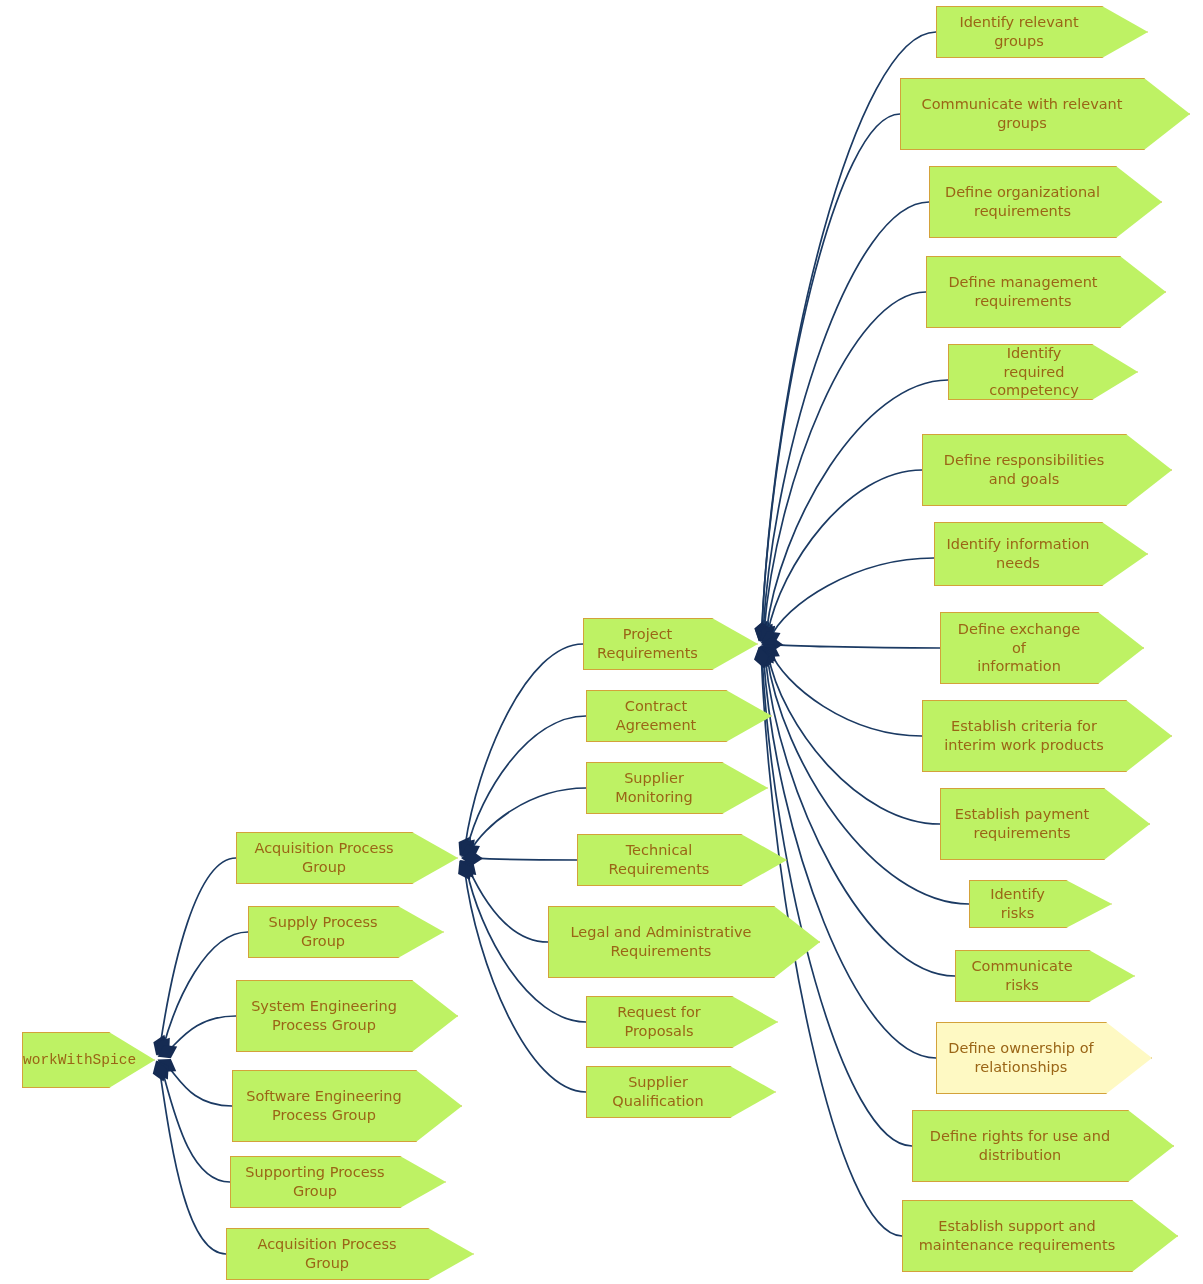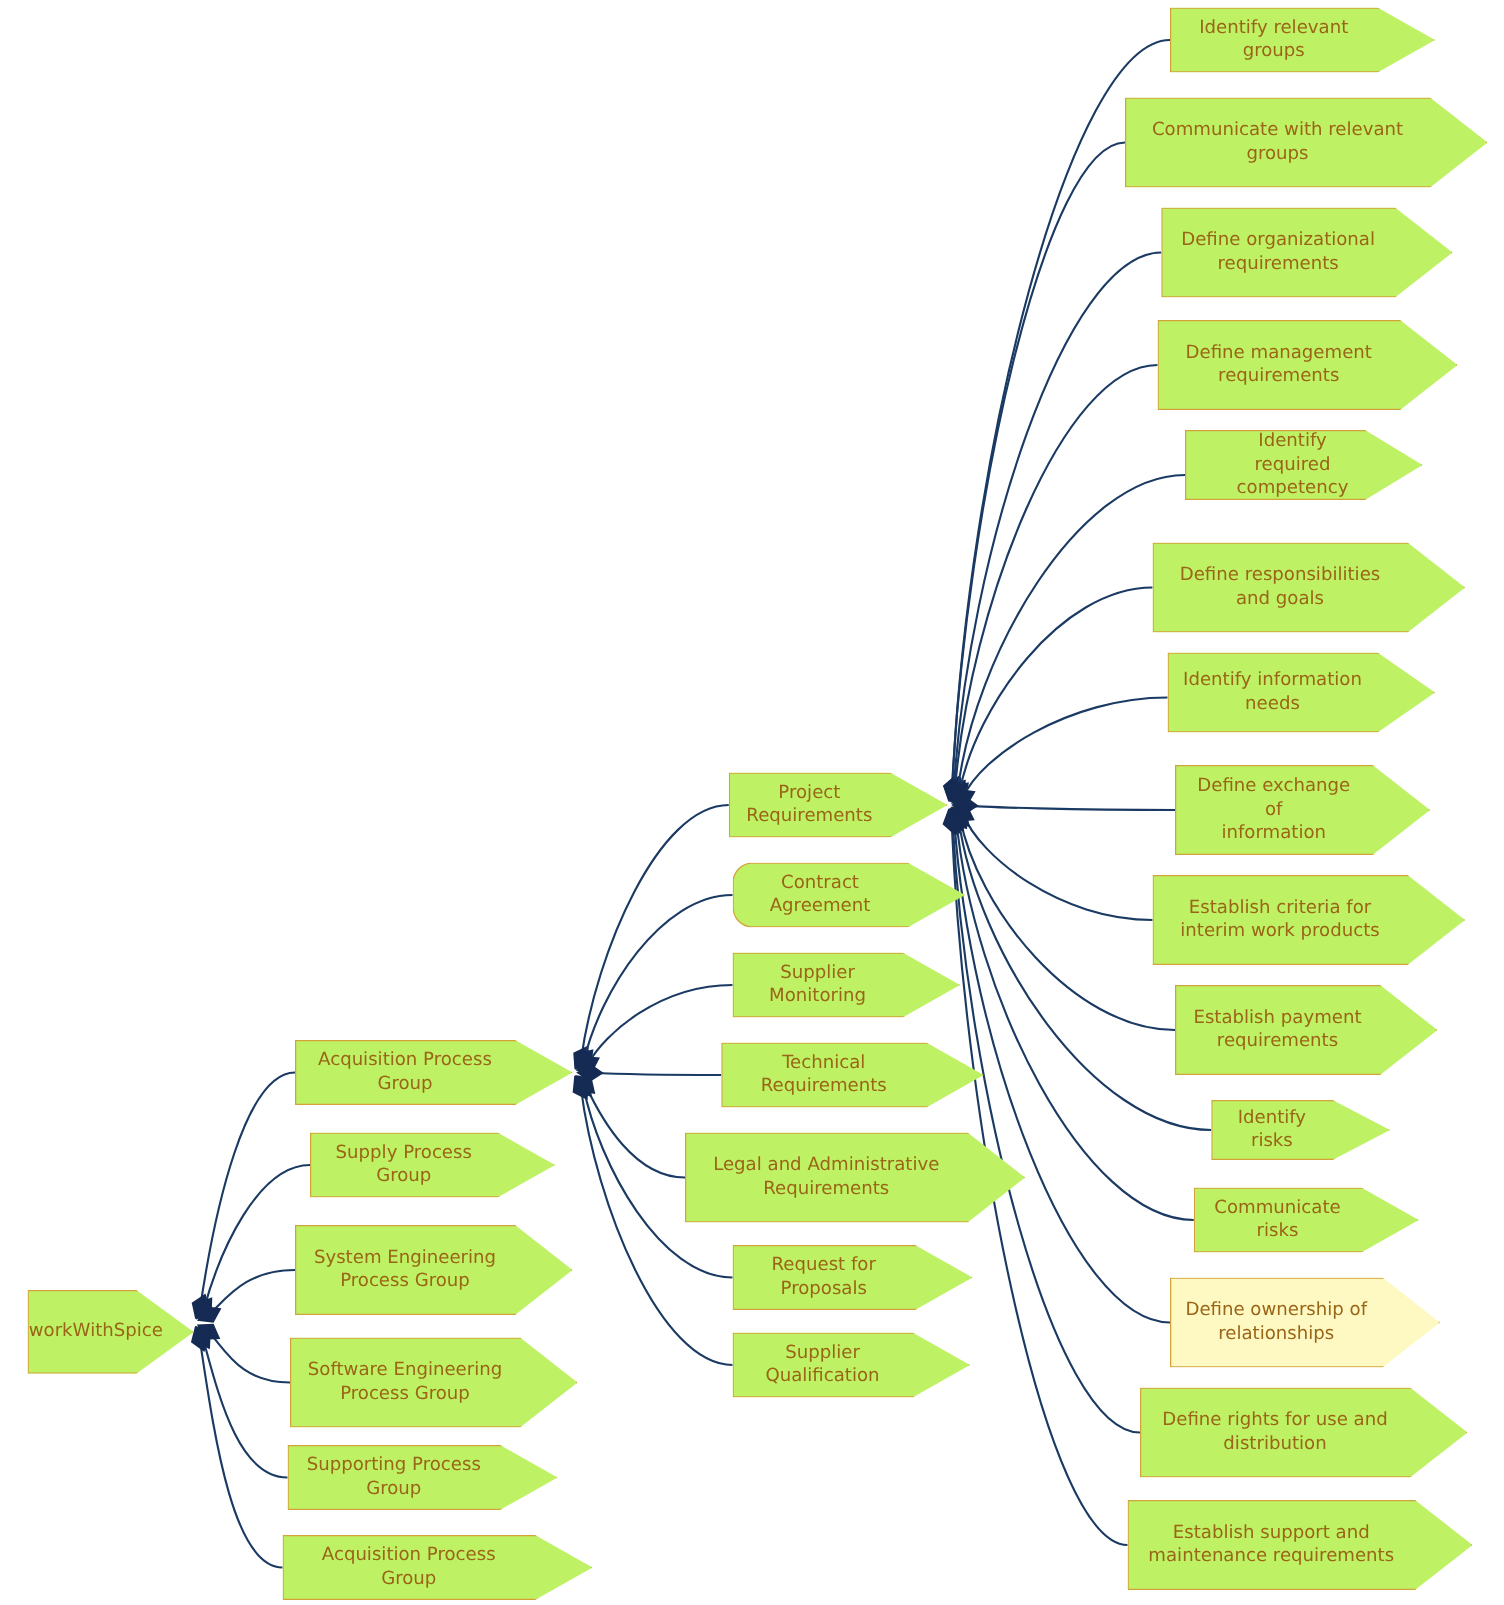--- a/index.html
+++ b/index.html
@@ -107,31 +107,31 @@
       <path d="M 765.1 656.0 C 778.1 793.4 866.4 976.0 955.0 976.0" fill="none" stroke="#1B3A63" stroke-width="1.7"></path>
       <polygon points="-11,0 0,-7.5 11,0 0,7.5" fill="#152B53" transform="translate(765.1,656.0) rotate(59.3)"></polygon>
       <path d="M 763.5 656.9 C 775.1 830.3 855.9 1058.0 936.0 1058.0" fill="none" stroke="#1B3A63" stroke-width="1.7"></path>
       <polygon points="-11,0 0,-7.5 11,0 0,7.5" fill="#152B53" transform="translate(763.5,656.9) rotate(66.7)"></polygon>
       <path d="M 762.1 657.4 C 773.3 869.9 842.7 1146.0 912.0 1146.0" fill="none" stroke="#1B3A63" stroke-width="1.7"></path>
       <polygon points="-11,0 0,-7.5 11,0 0,7.5" fill="#152B53" transform="translate(762.1,657.4) rotate(72.9)"></polygon>
       <path d="M 761.3 657.6 C 772.3 910.4 837.2 1236.0 902.0 1236.0" fill="none" stroke="#1B3A63" stroke-width="1.7"></path>
       <polygon points="-11,0 0,-7.5 11,0 0,7.5" fill="#152B53" transform="translate(761.3,657.6) rotate(76.3)"></polygon>
     </svg>
   <div id="node-layer">
-      <div class="node" style="left: 22px; top: 1032px; width: 133px; height: 67px;"><span class="node-label">workWithSpice</span></div>
+      <div class="node" style="left: 22px; top: 1032px; width: 133px; height: 56px; font-family: Liberation Mono, monospace;"><span class="node-label">workWithSpice</span></div>
       <div class="node" style="left: 236px; top: 832px; width: 222px; height: 52px;"><span class="node-label">Acquisition Process Group</span></div>
       <div class="node" style="left: 248px; top: 906px; width: 196px; height: 52px;"><span class="node-label">Supply Process Group</span></div>
       <div class="node" style="left: 236px; top: 980px; width: 222px; height: 72px;"><span class="node-label">System Engineering
 Process Group</span></div>
       <div class="node" style="left: 232px; top: 1070px; width: 230px; height: 72px;"><span class="node-label">Software Engineering
 Process Group</span></div>
       <div class="node" style="left: 230px; top: 1156px; width: 216px; height: 52px;"><span class="node-label">Supporting Process Group</span></div>
       <div class="node" style="left: 226px; top: 1228px; width: 248px; height: 52px;"><span class="node-label">Acquisition Process Group</span></div>
       <div class="node" style="left: 583px; top: 618px; width: 175px; height: 52px;"><span class="node-label">Project Requirements</span></div>
-      <div class="node" style="left: 586px; top: 690px; width: 186px; height: 52px; border-radius: 16px;"><span class="node-label">Contract Agreement</span></div>
+      <div class="node" style="left: 586px; top: 690px; width: 186px; height: 52px;"><span class="node-label">Contract Agreement</span></div>
       <div class="node" style="left: 586px; top: 762px; width: 182px; height: 52px;"><span class="node-label">Supplier Monitoring</span></div>
       <div class="node" style="left: 577px; top: 834px; width: 210px; height: 52px;"><span class="node-label">Technical Requirements</span></div>
       <div class="node" style="left: 548px; top: 906px; width: 272px; height: 72px; align-items: center;"><span class="node-label">Legal and Administrative
 Requirements</span></div>
       <div class="node" style="left: 586px; top: 996px; width: 192px; height: 52px;"><span class="node-label">Request for Proposals</span></div>
       <div class="node" style="left: 586px; top: 1066px; width: 190px; height: 52px;"><span class="node-label">Supplier Qualification</span></div>
       <div class="node" style="left: 936px; top: 6px; width: 212px; height: 52px;"><span class="node-label">Identify relevant groups</span></div>
       <div class="node" style="left: 900px; top: 78px; width: 290px; height: 72px;"><span class="node-label">Communicate with relevant
 groups</span></div>
       <div class="node" style="left: 929px; top: 166px; width: 233px; height: 72px;"><span class="node-label">Define organizational

